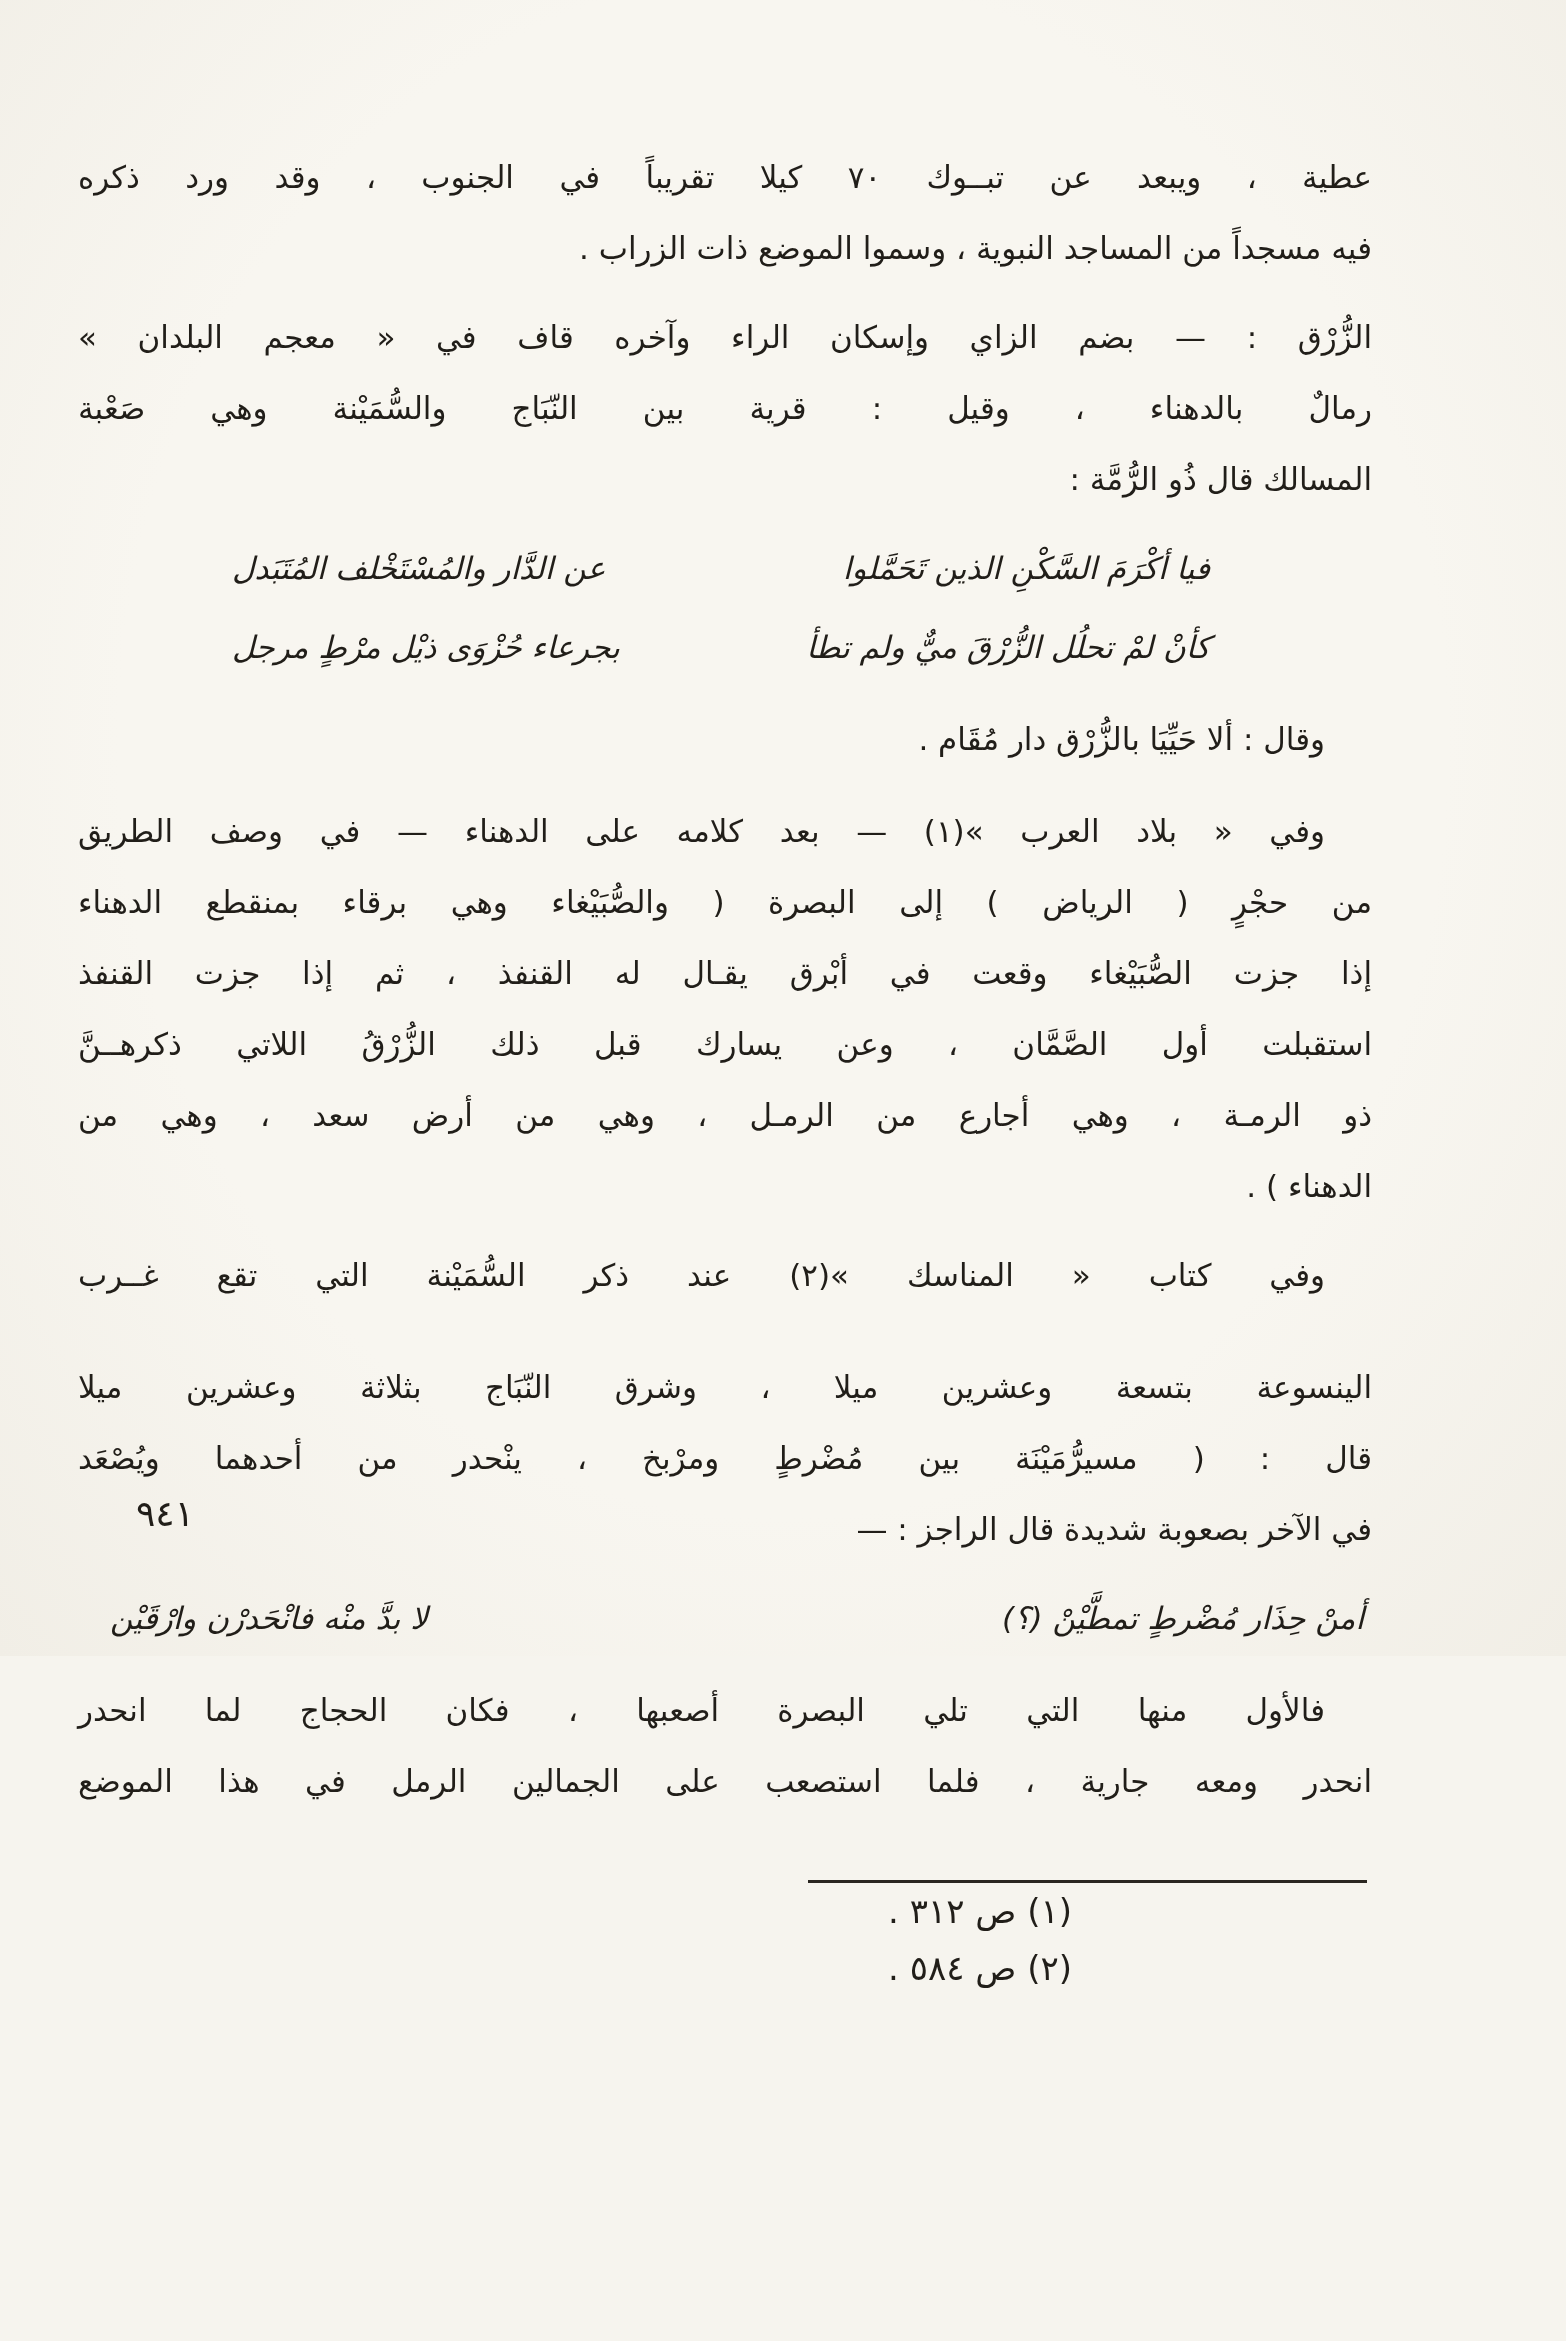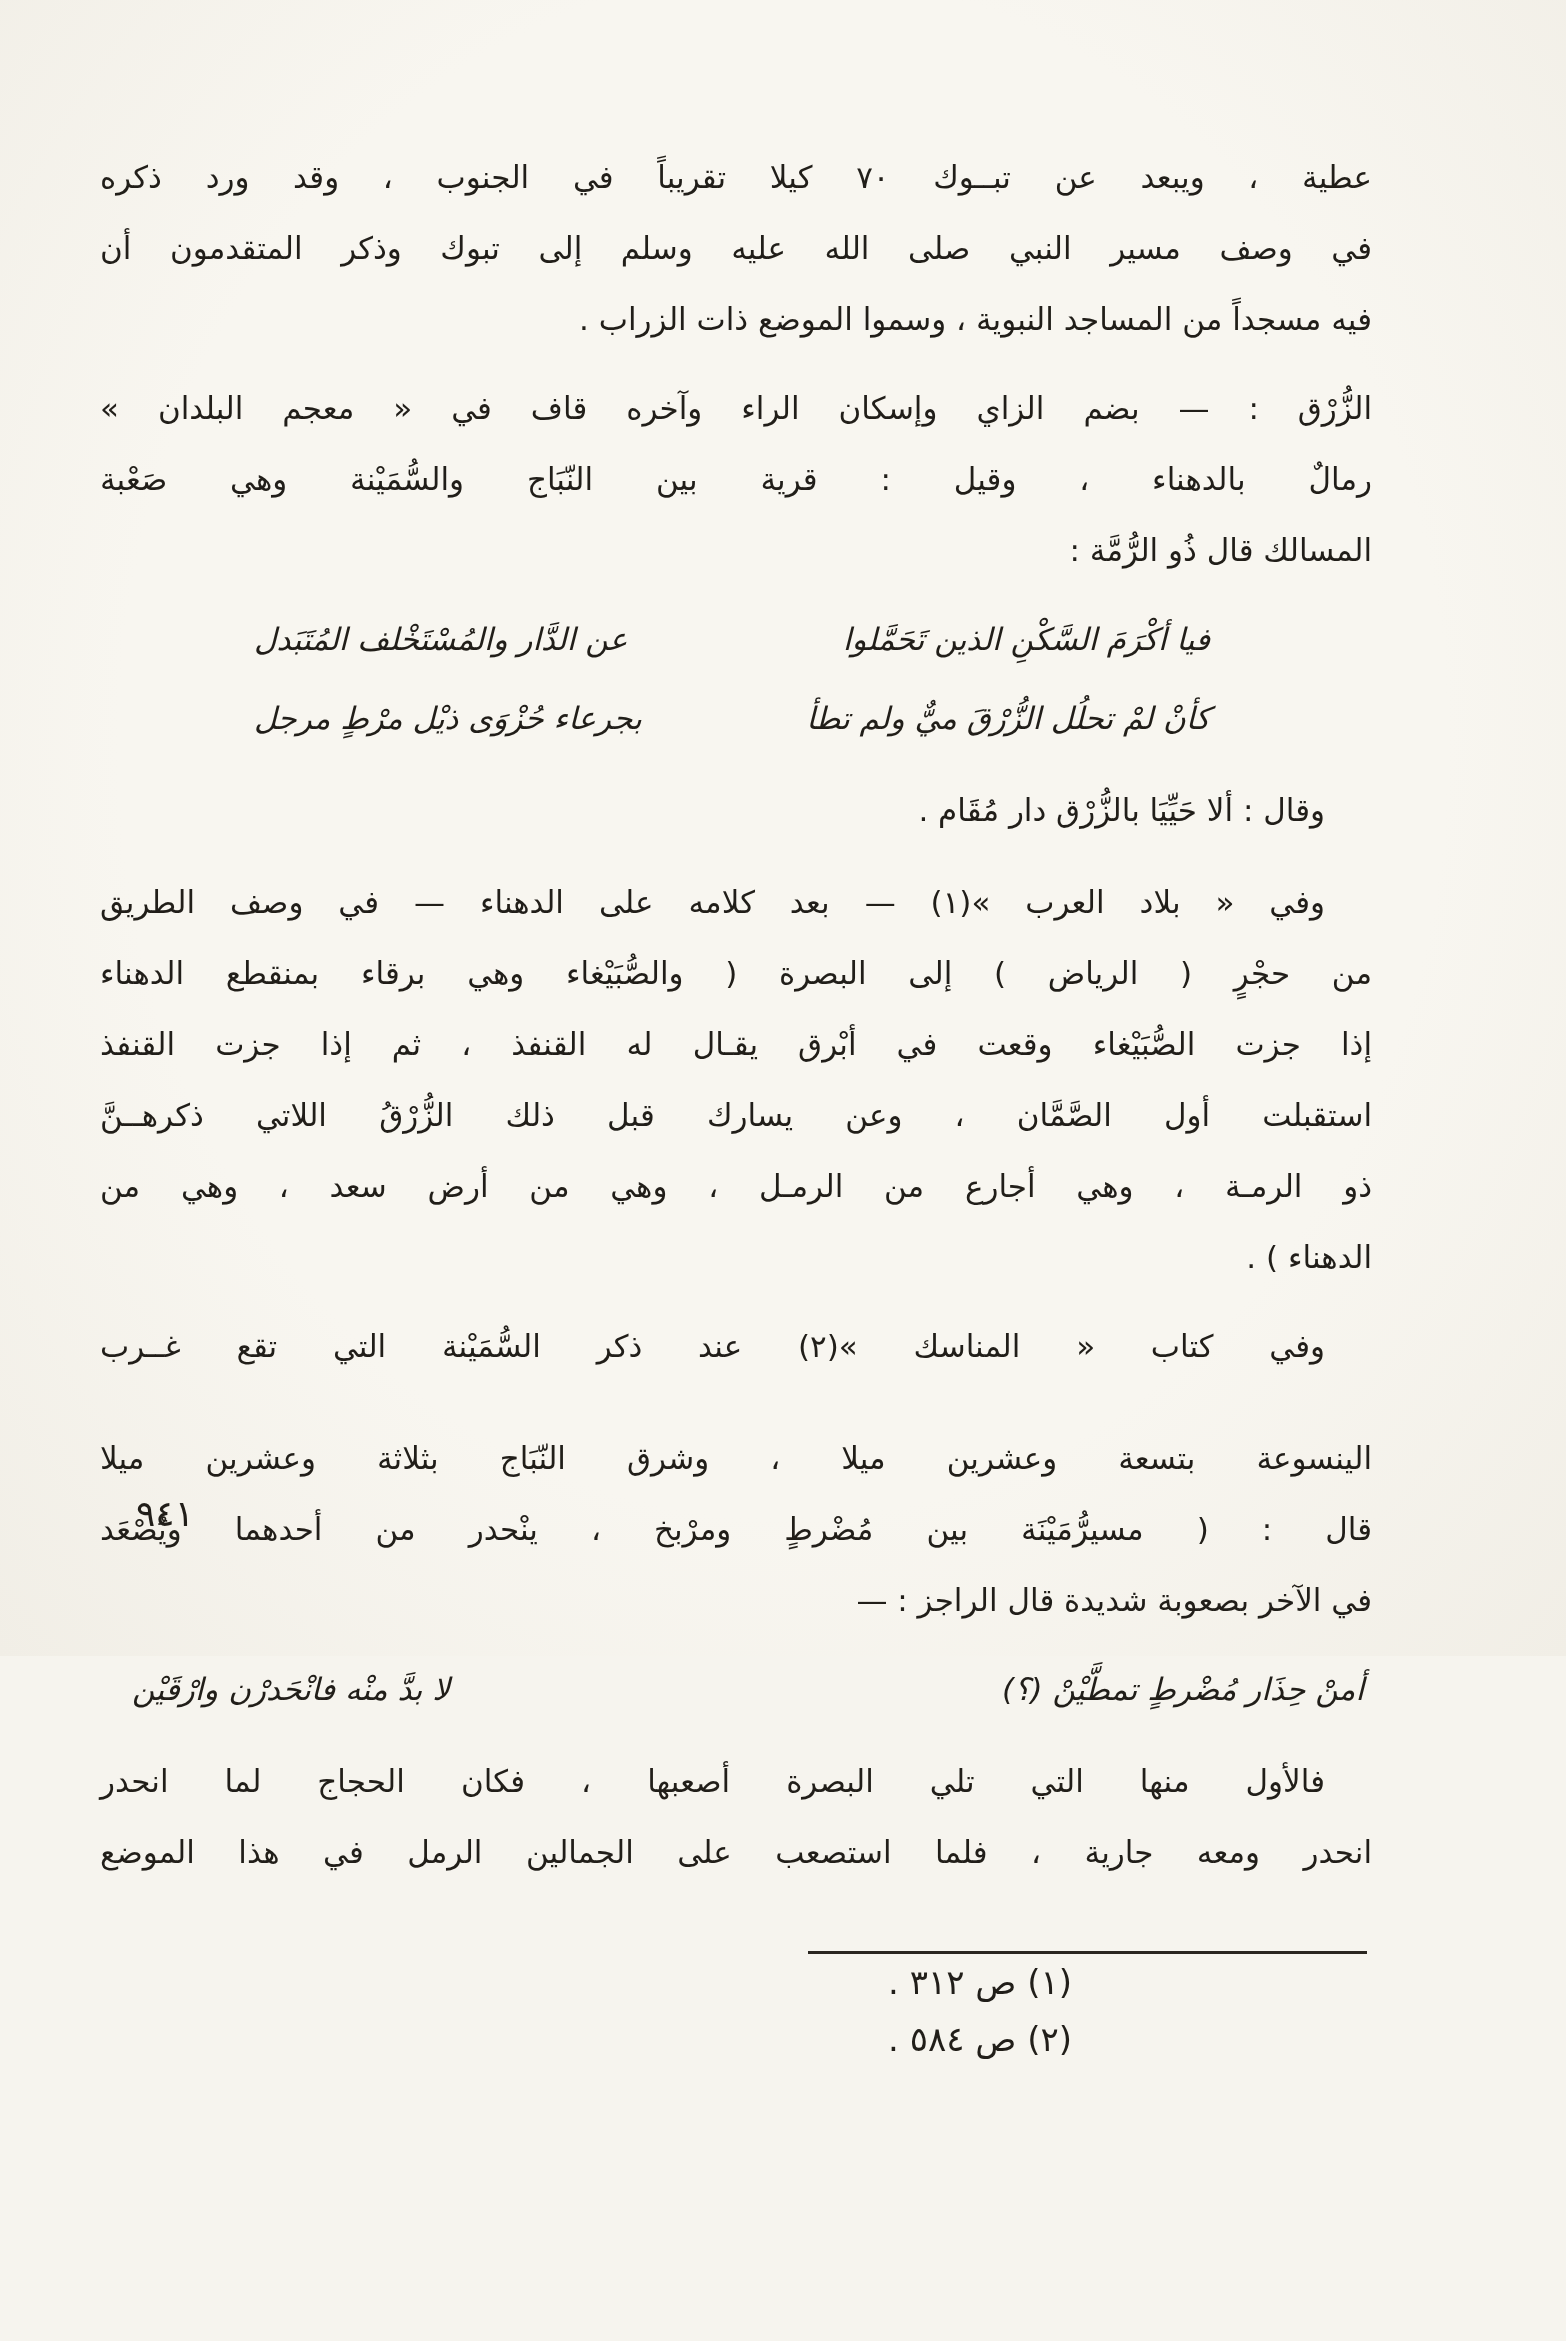--- a/index.html
+++ b/index.html
@@ -6,21 +6,21 @@
   html, body { width: 1566px; height: 2342px; }
   body {
     background: #f6f4ee;
     color: #211e19;
     font-family: "DejaVu Sans", sans-serif;
   }
   .page {
     position: relative;
     width: 1566px;
     height: 1656px;
-    padding: 142px 194px 0 100px;
+    padding: 142px 194px 0 78px;
     background:
       radial-gradient(ellipse at 50% 45%, #f8f6f0 60%, #f1eee6 100%);
   }
   .text-block { font-size: 31px; line-height: 71px; }
   .para { margin-bottom: 18px; }
   .line {
     direction: rtl;
     unicode-bidi: embed;
     text-align: justify;
     text-align-last: justify;
@@ -65,21 +65,20 @@
   }
 </style>
 </head>
 <body>
 
 <div class="page">
   <div class="text-block">
 
     <div class="para">
       <div class="line">عطية ، ويبعد عن تبــوك ٧٠ كيلا تقريباً في الجنوب ، وقد ورد ذكره</div>
-      <div class="line">في وصف مسير النبي صلى الله عليه وسلم إلى تبوك وذكر المتقدمون أن</div>
       <div class="line end">فيه مسجداً من المساجد النبوية ، وسموا الموضع ذات الزراب .</div>
     </div>
 
     <div class="para">
       <div class="line">الزُّرْق : — بضم الزاي وإسكان الراء وآخره قاف في « معجم البلدان »</div>
       <div class="line">رمالٌ بالدهناء ، وقيل : قرية بين النّبَاج والسُّمَيْنة وهي صَعْبة</div>
       <div class="line end">المسالك قال ذُو الرُّمَّة :</div>
     </div>
 
     <div class="verse-pair">

